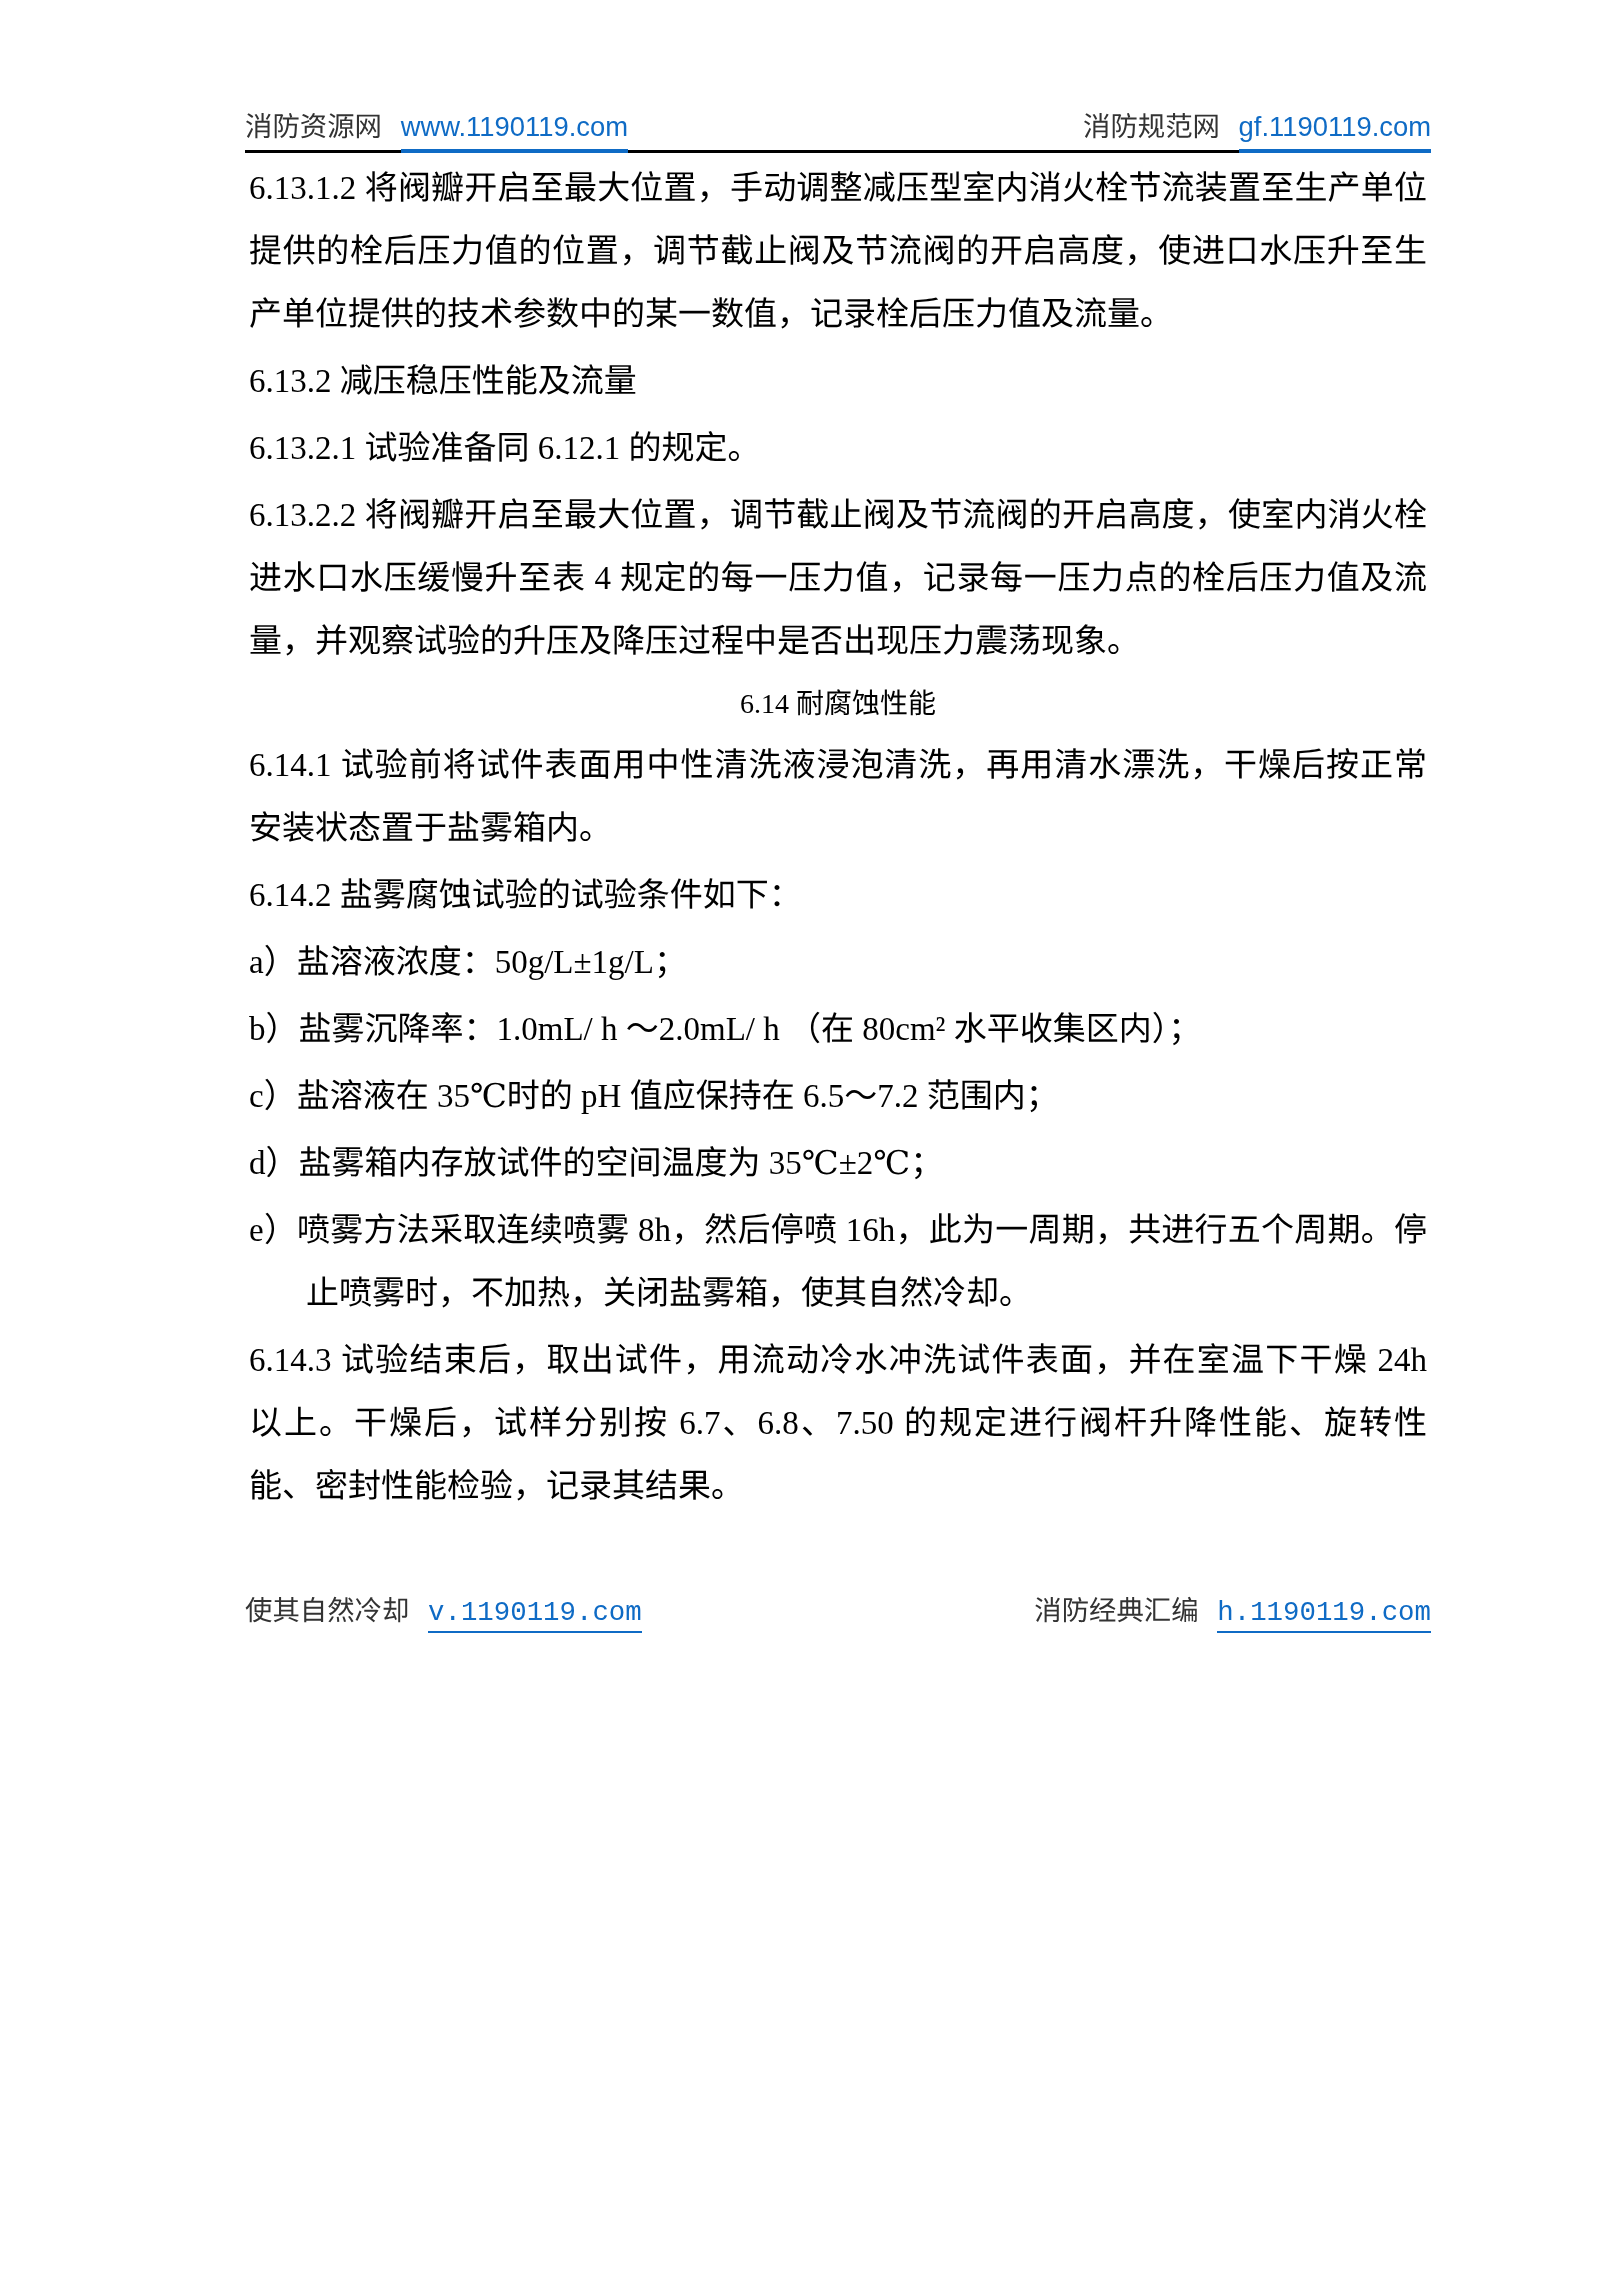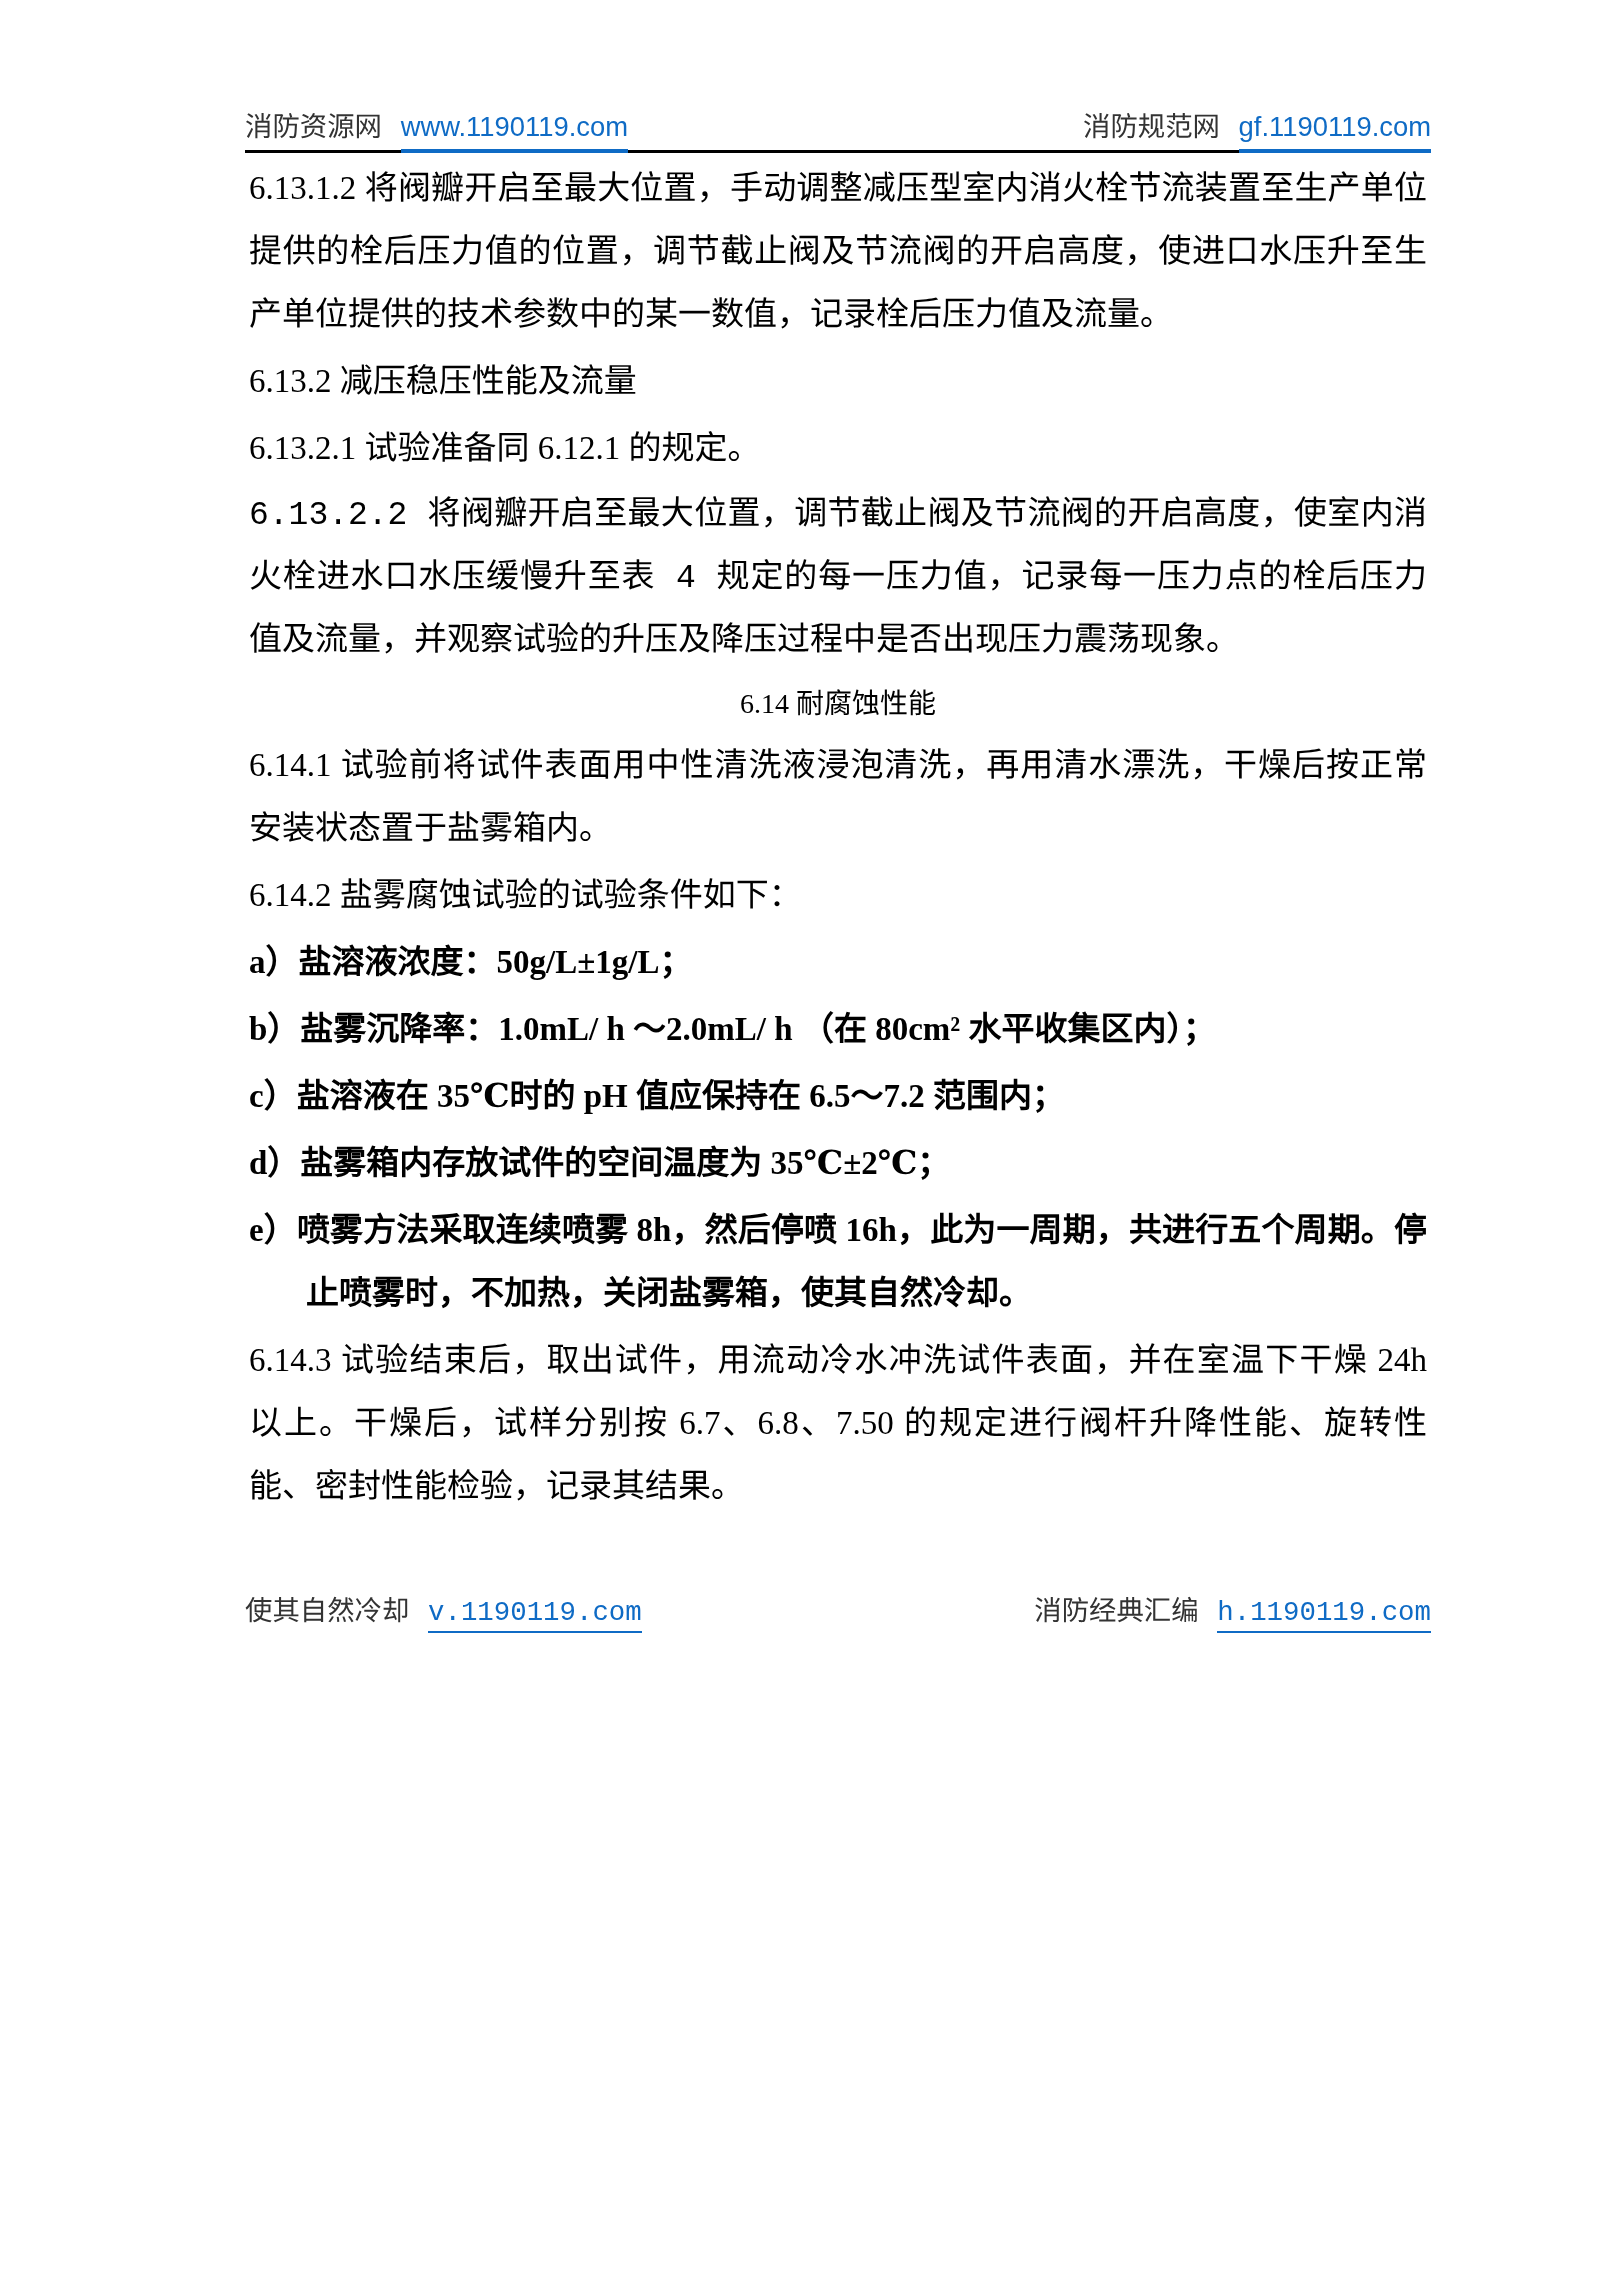--- a/index.html
+++ b/index.html
@@ -52,34 +52,33 @@
   
   .content{
     font-size:33px;
     line-height:63px;
     text-align:justify;
   }
   .content p{margin:4px;}
   .p-first{margin-top:43px;}
   .sub-heading{margin-top:51px;}
   .p-61321{margin-top:15.7px;}
-  .p-61322{margin-top:3.9px;font-family:Liberation Mono, monospace;}
+  .p-61322{margin-top:3.9px;}
   .section-heading{
     margin:59px 0 61px 0;
     font-size:28px;
     line-height:53px;
     font-weight:normal;
     text-align:center;
     text-align-last:center;
   }
   .list-item{
     margin:0 0 0 67px;
     padding-left:57px;
     text-indent:-57px;
-    font-weight:bold;
   }
   
   .page-footer{
     position:absolute;
     left:245px;right:190px;bottom:110px;
     display:flex;
     justify-content:space-between;
     align-items:flex-end;
     font-size:27.4px;
     line-height:33px;

